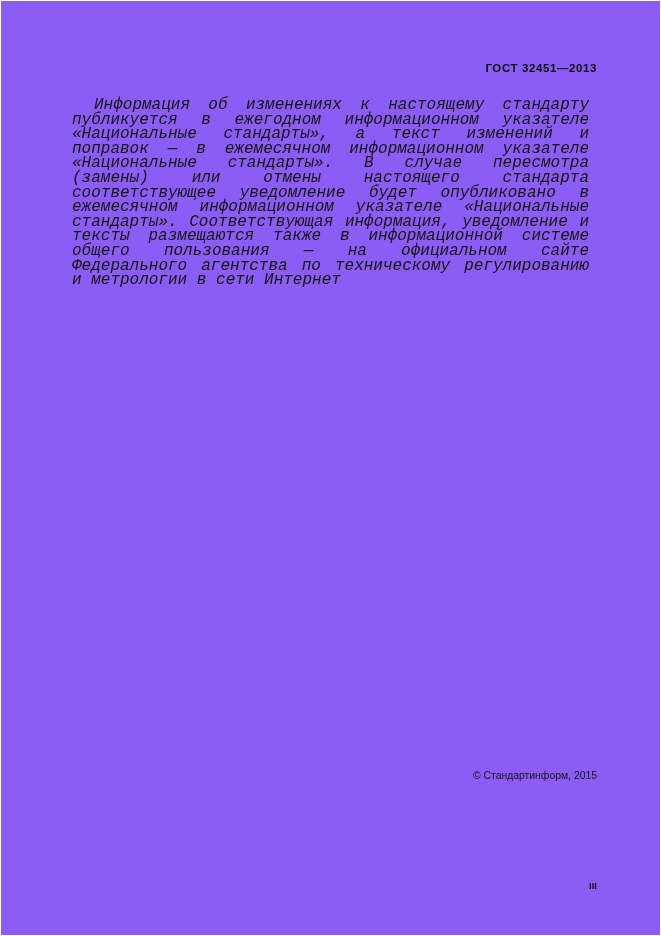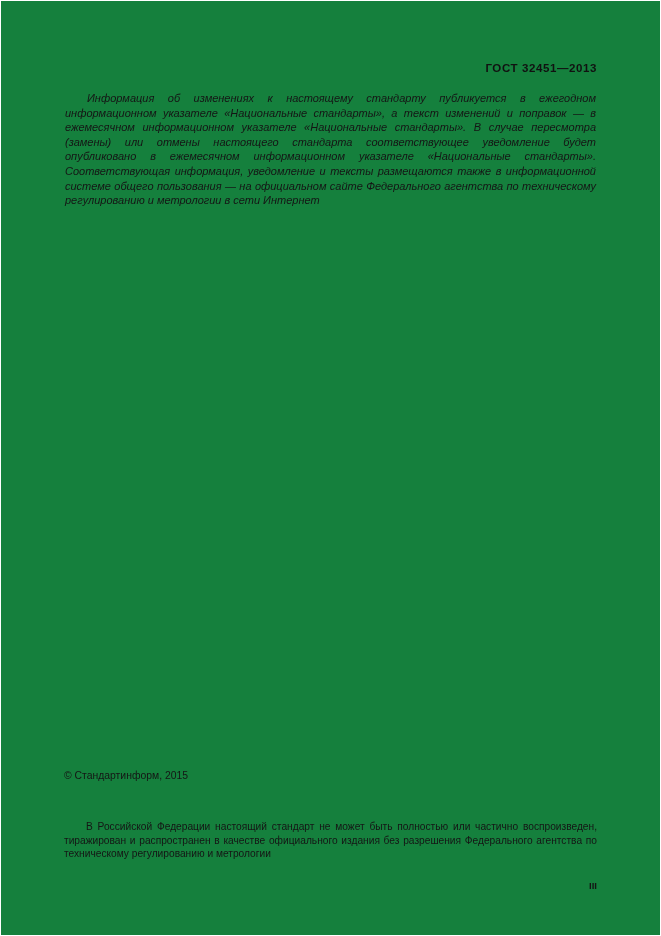--- a/index.html
+++ b/index.html
@@ -11,21 +11,21 @@
     width: 661px;
     height: 936px;
     font-family: "Liberation Serif", serif;
     color: #1a1a1a;
     position: relative;
     overflow: hidden;
   }
   .page {
     position: absolute;
     inset: 0;
-    background: #15803d;
+    background: #8b5cf6;
   }
   .page-inner {
     position: absolute;
     left: 64px;
     right: 64px;
     top: 0;
     bottom: 0;
   }
 
   
@@ -43,38 +43,39 @@
   }
 
   
   .intro-block {
     position: absolute;
     top: 90px;
     left: 0;
     right: 0;
   }
   .intro-par {
-    font-family: Liberation Sans, sans-serif;
+    font-family: Liberation Mono, monospace;
     font-style: italic;
-    font-size: 11px;
+    font-size: 16px;
     line-height: 14.6px;
     text-align: justify;
     text-indent: 22px;
     color: #151515;
-    margin: 1px;
+    margin: 8px;
     -webkit-hyphens: none;
     hyphens: none;
   }
 
   
   .copyright {
     position: absolute;
     top: 770px;
     left: 0;
     right: 0;
+    text-align: right;
     font-family: "Liberation Sans", sans-serif;
     font-size: 10.4px;
     color: #151515;
   }
 
   
   .legal-block {
     position: absolute;
     top: 820px;
     left: 0;
@@ -116,21 +117,18 @@
   <div class="page-inner">
 
     <div class="doc-header">ГОСТ 32451—2013</div>
 
     <div class="intro-block">
       <p class="intro-par">Информация об изменениях к настоящему стандарту публикуется в ежегодном информационном указателе «Национальные стандарты», а текст изменений и поправок — в ежемесячном информационном указателе «Национальные стандарты». В случае пересмотра (замены) или отмены настоящего стандарта соответствующее уведомление будет опубликовано в ежемесячном информационном указателе «Национальные стандарты». Соответствующая информация, уведомление и тексты размещаются также в информационной системе общего пользования — на официальном сайте Федерального агентства по техническому регулированию и метрологии в сети Интернет</p>
     </div>
 
     <div class="copyright">© Стандартинформ, 2015</div>
 
-    <div class="legal-block">
-      <p class="legal-par">В Российской Федерации настоящий стандарт не может быть полностью или частично воспроизведен, тиражирован и распространен в качестве официального издания без разрешения Федерального агентства по техническому регулированию и метрологии</p>
-    </div>
 
     <div class="folio">III</div>
 
   </div>
   <div class="page-edge"></div>
 </div>
 
 </body></html>

